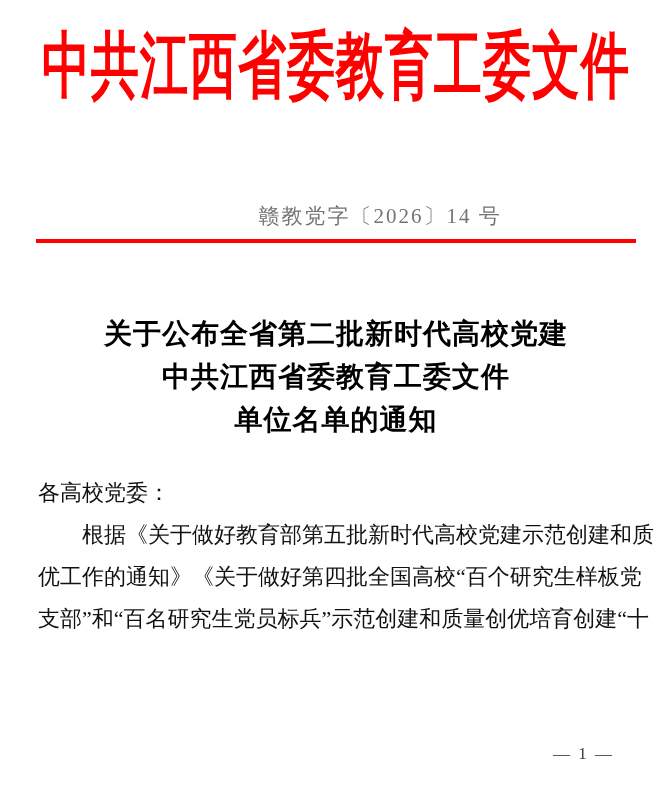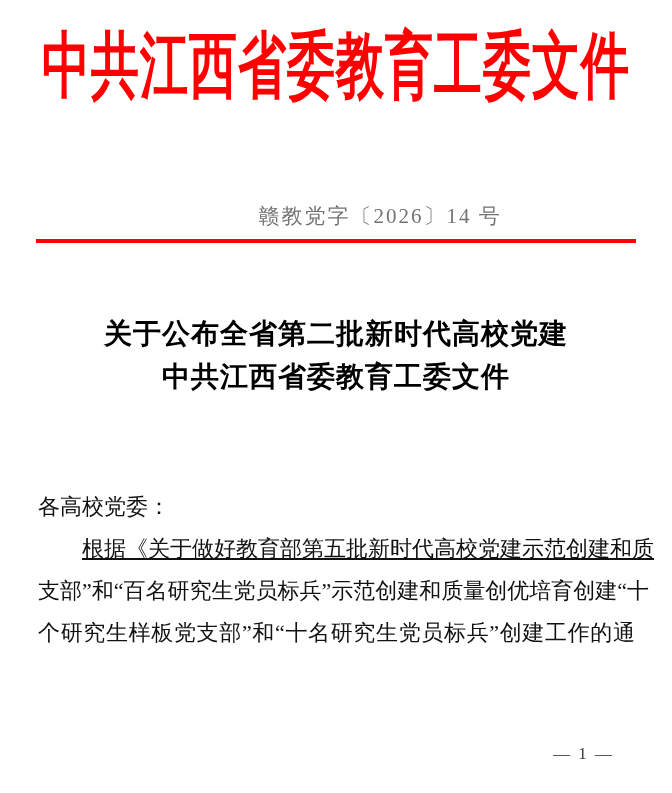--- a/index.html
+++ b/index.html
@@ -89,25 +89,23 @@
   .doc-body .line {
     width: 100%;
     text-align: justify;
     text-align-last: justify;
     text-justify: inter-character;
     white-space: nowrap;
   }
   .doc-body .line.salutation {
     text-align: center;
     text-align-last: left;
-    margin-top: 14px;
   }
   .doc-body .line.indent {
     text-indent: 2em;
-    text-decoration: underline;
   }
 
   
   .page-number {
     position: absolute;
     top: 744px;
     right: 50px;
     font-size: 17px;
     letter-spacing: 2px;
     color: #3c3c3c;
@@ -123,24 +121,25 @@
     <span class="masthead-text">中共江西省委教育工委文件</span>
   </div>
 
   <div class="doc-number">赣教党字〔2026〕14 号</div>
 
   <div class="red-rule"></div>
 
   <div class="doc-title">
     <div>关于公布全省第二批新时代高校党建</div>
     <div>中共江西省委教育工委文件</div>
+    <div>单位名单的通知</div>
   </div>
 
   <div class="doc-body">
     <div class="line salutation">各高校党委：</div>
     <div class="line indent">根据《关于做好教育部第五批新时代高校党建示范创建和质</div>
+    <div class="line">优工作的通知》《关于做好第四批全国高校“百个研究生样板党</div>
     <div class="line">支部”和“百名研究生党员标兵”示范创建和质量创优培育创建“十</div>
-    <div class="line">个研究生样板党支部”和“十名研究生党员标兵”创建工作的通</div>
   </div>
 
   <div class="page-number">— 1 —</div>
 
 </div>
 
 </body></html>

